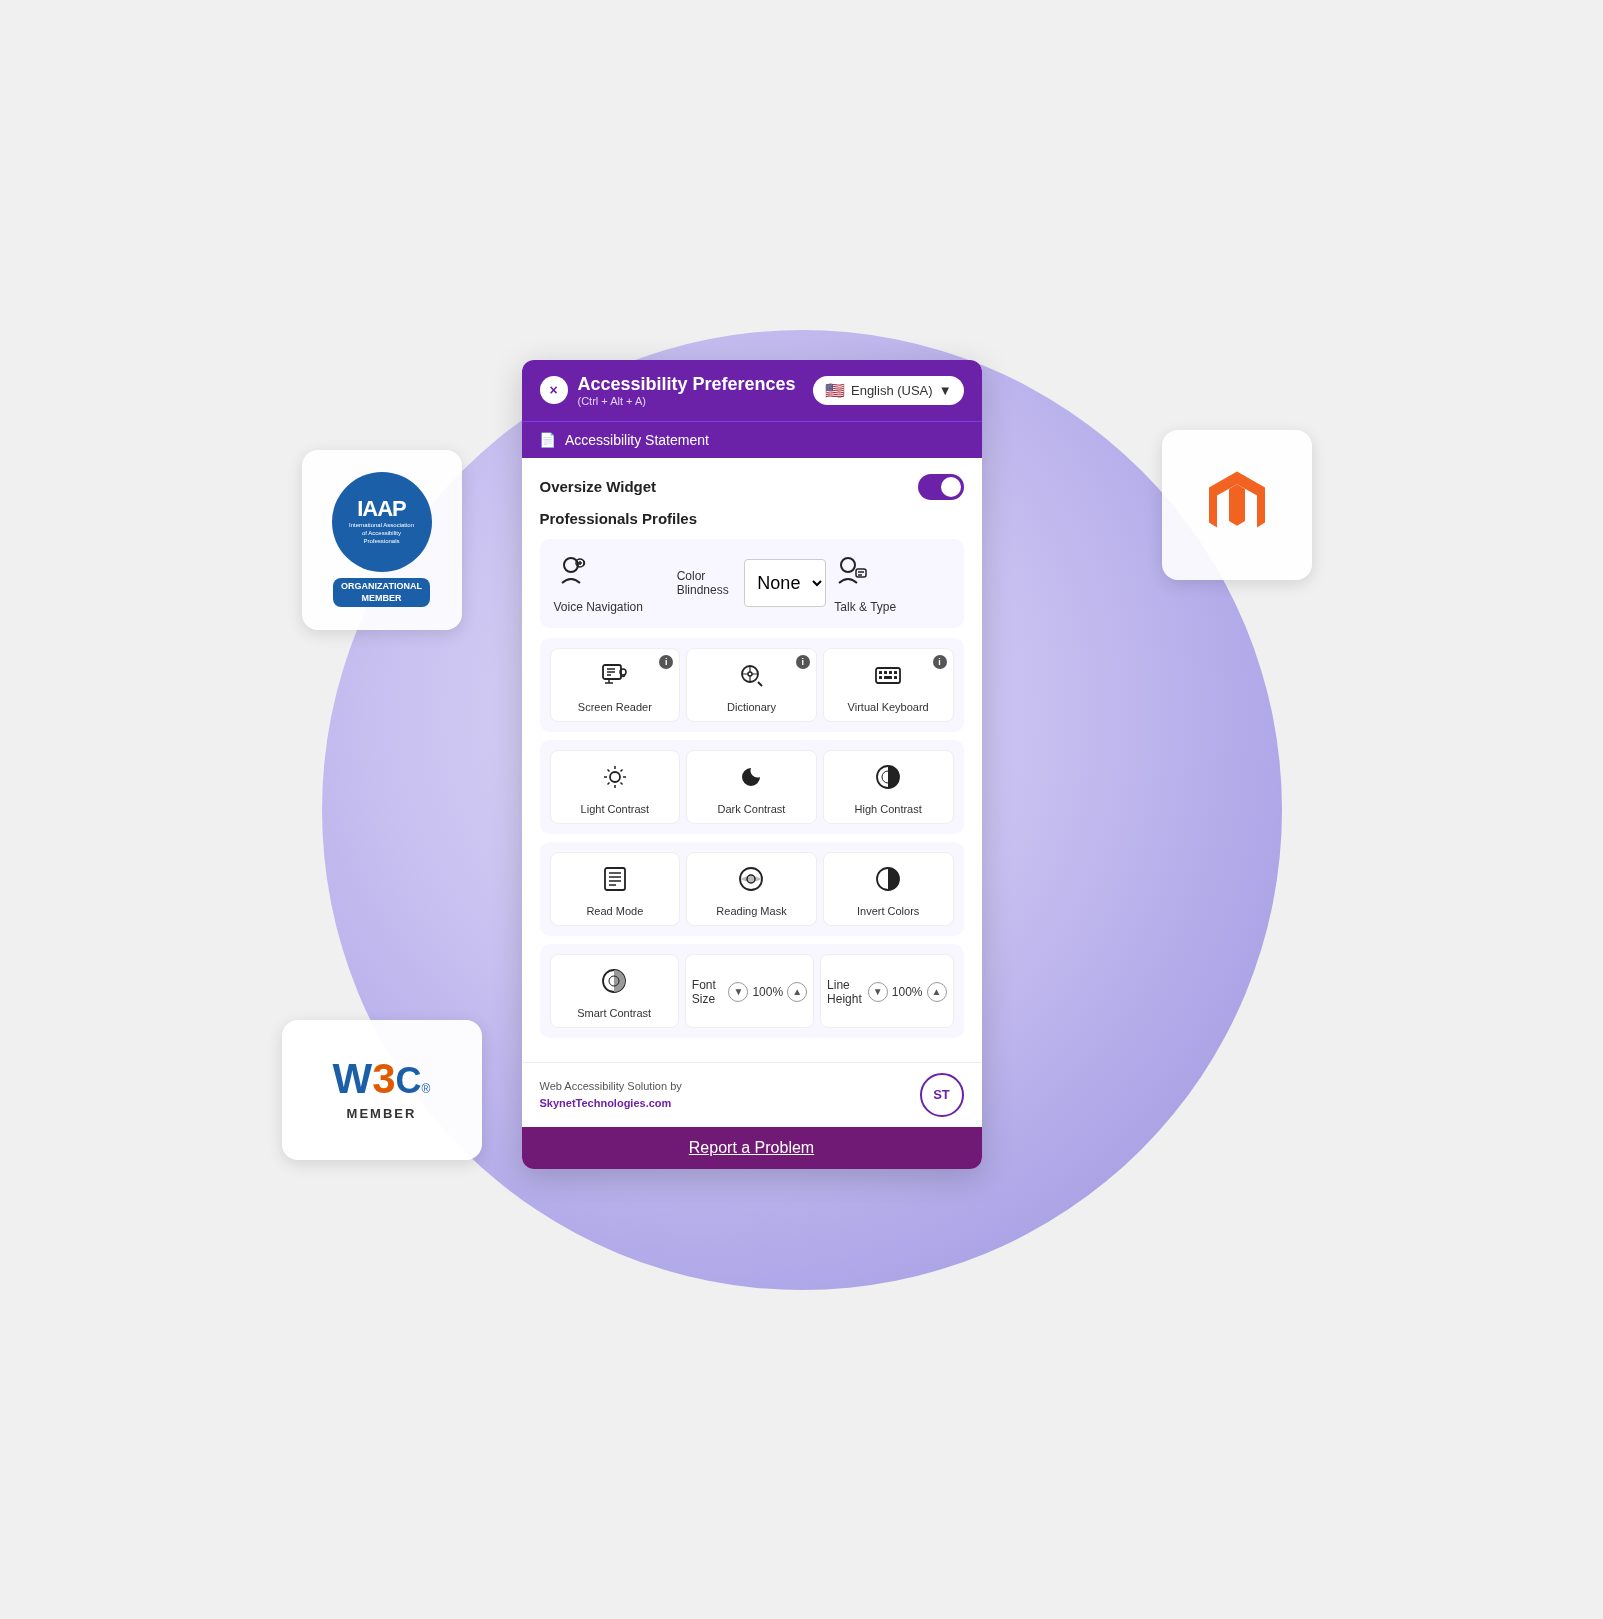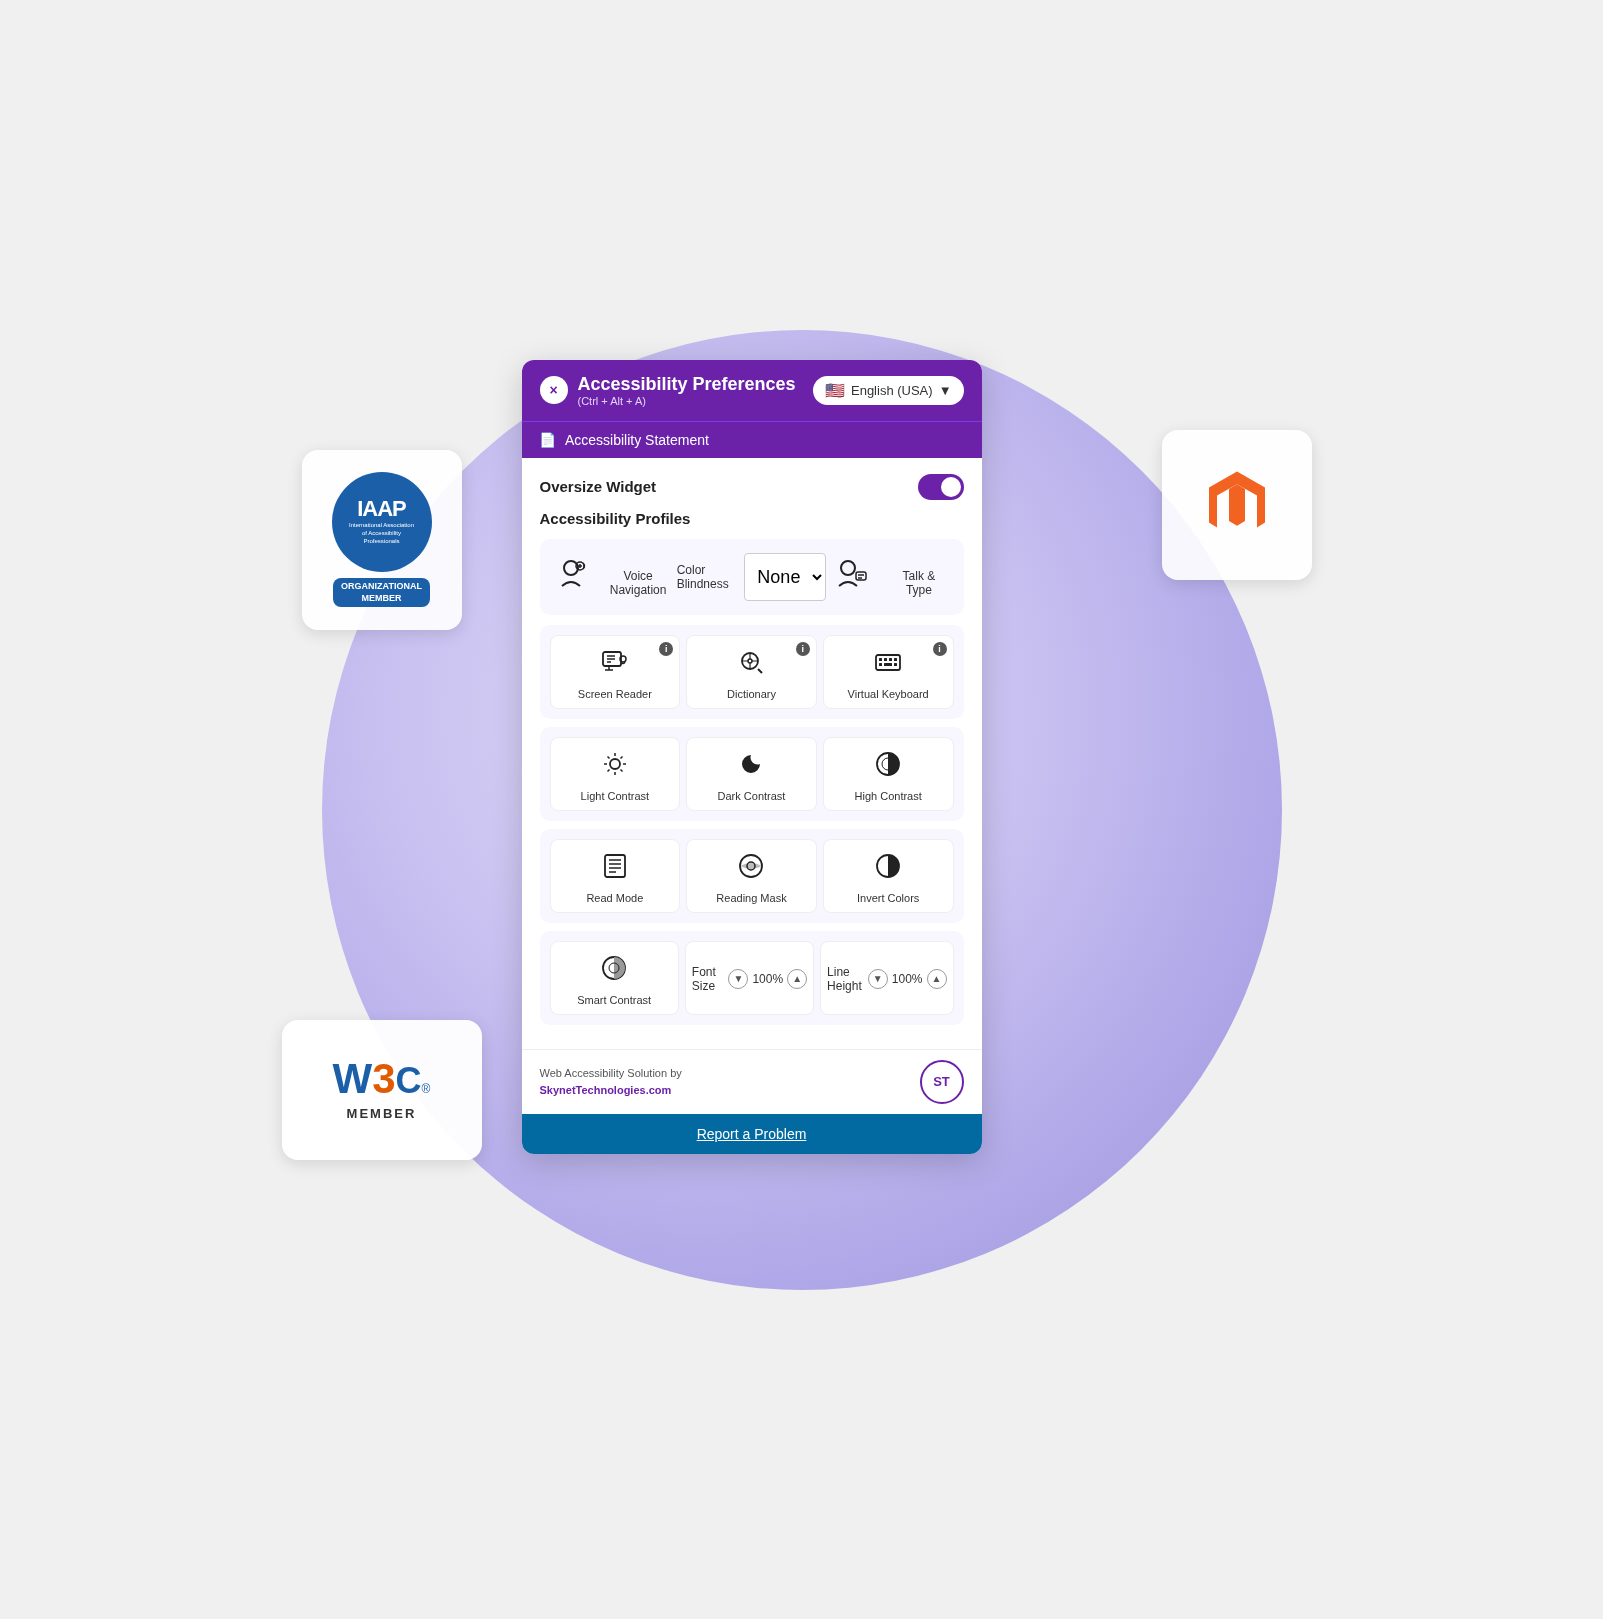--- a/index.html
+++ b/index.html
@@ -162,23 +162,23 @@
       margin-bottom: 10px;
     }
     .profiles-row {
       display: flex;
       align-items: center;
       justify-content: space-between;
       gap: 8px;
     }
     .profile-item {
       display: flex;
-      flex-direction: row;
-      align-items: flex-end;
-      gap: 20px;
+      flex-direction: column;
+      align-items: flex-start;
+      gap: 6px;
       flex: 1;
     }
     .profile-icon {
       font-size: 28px;
       color: #333;
     }
     .profile-label {
       font-size: 12px;
       color: #333;
       text-align: center;
@@ -328,26 +328,26 @@
       display: flex;
       align-items: center;
       justify-content: center;
       color: #6b21a8;
       font-weight: bold;
       font-size: 13px;
     }
 
     
     .report-btn {
-      background: #0369a1;
+      background: #701a75;
       color: #fff;
       border: none;
       width: 100%;
       padding: 12px;
-      font-size: 14px;
+      font-size: 16px;
       cursor: pointer;
       text-decoration: underline;
       font-weight: 500;
     }
 
     
     .iaap-badge {
       position: absolute;
       top: 190px;
       left: 50px;
@@ -531,21 +531,21 @@
     
     <div class="widget-body">
 
       <div class="oversize-row">
         <span class="oversize-label">Oversize Widget</span>
         <div class="toggle-switch">
           <div class="toggle-knob"></div>
         </div>
       </div>
 
-      <div class="profiles-label">Accessibility Profiles</div>
+      <div class="profiles-label">Professionals Profiles</div>
 
       <div class="profiles-section">
         <div class="profiles-row">
           <div class="profile-item">
             <div class="profile-icon">
               <svg width="34" height="34" viewBox="0 0 34 34" fill="none">
                 <circle cx="17" cy="12" r="7" stroke="#222" stroke-width="2" fill="none"></circle>
                 <path d="M8 30 Q17 22 26 30" stroke="#222" stroke-width="2" fill="none"></path>
                 <circle cx="26" cy="10" r="4" stroke="#222" stroke-width="1.5" fill="none"></circle>
                 <path d="M24 10 L28 10 M26 8 L26 12" stroke="#222" stroke-width="1.5"></path>

